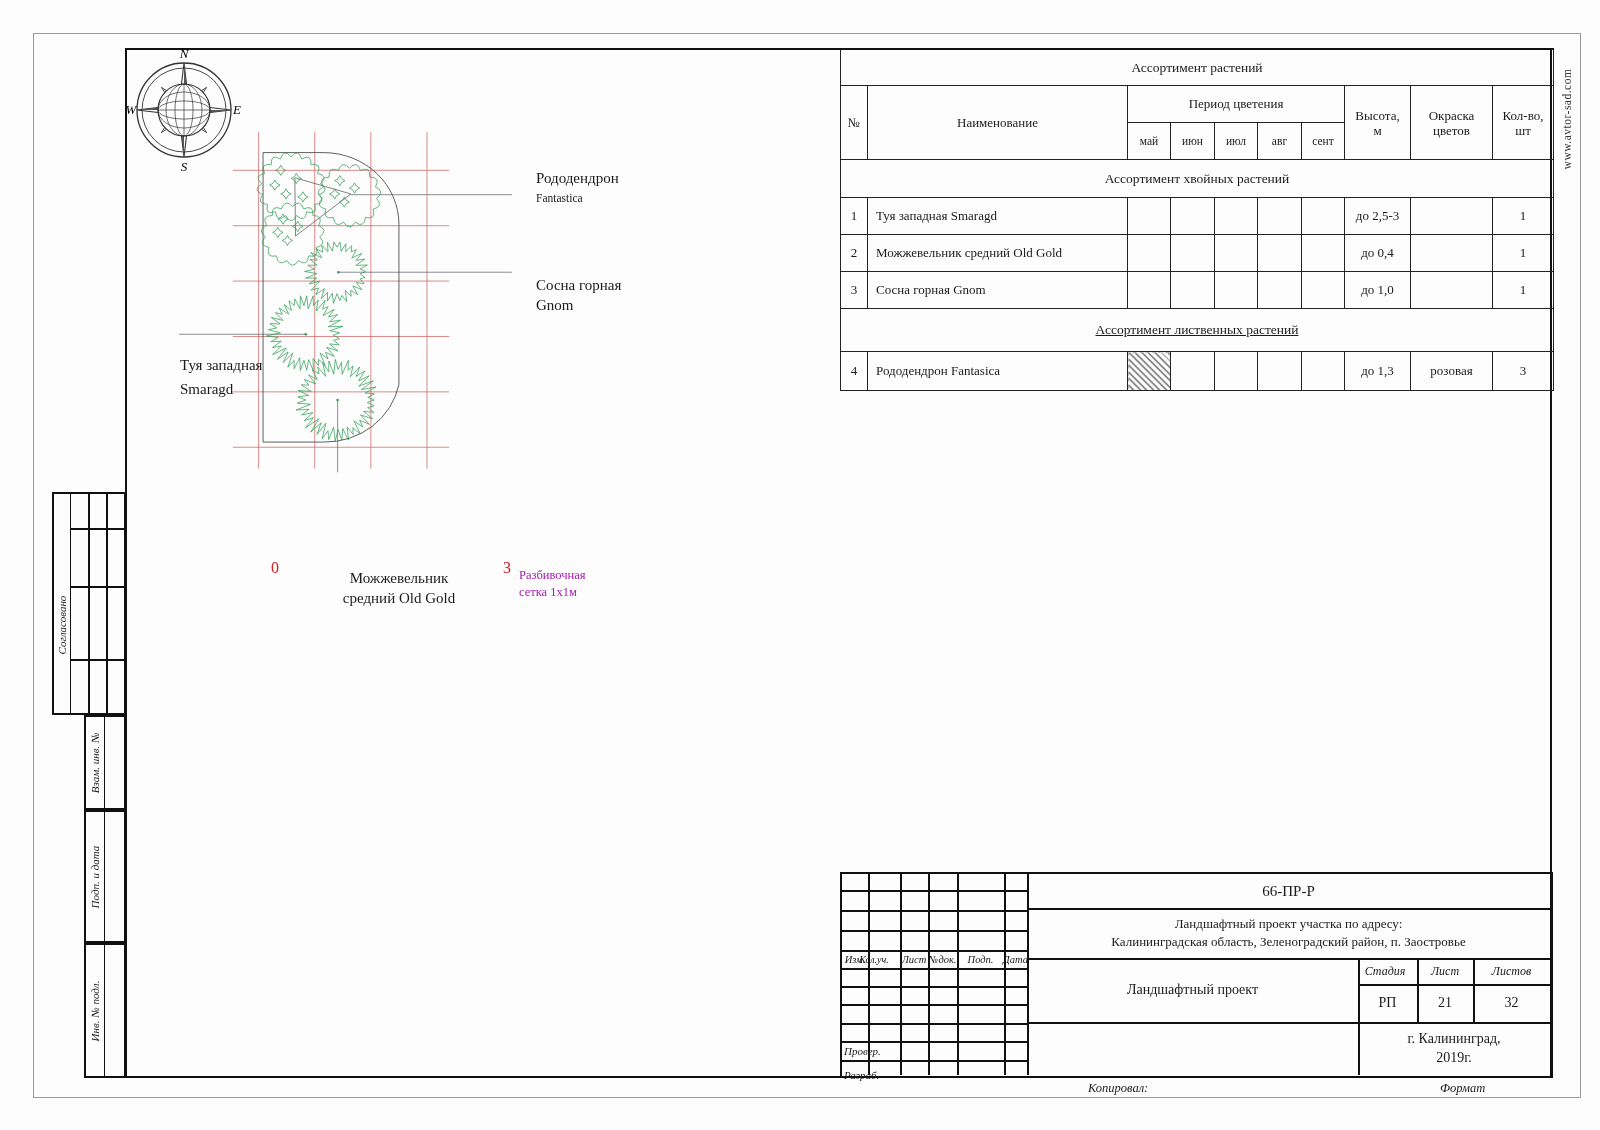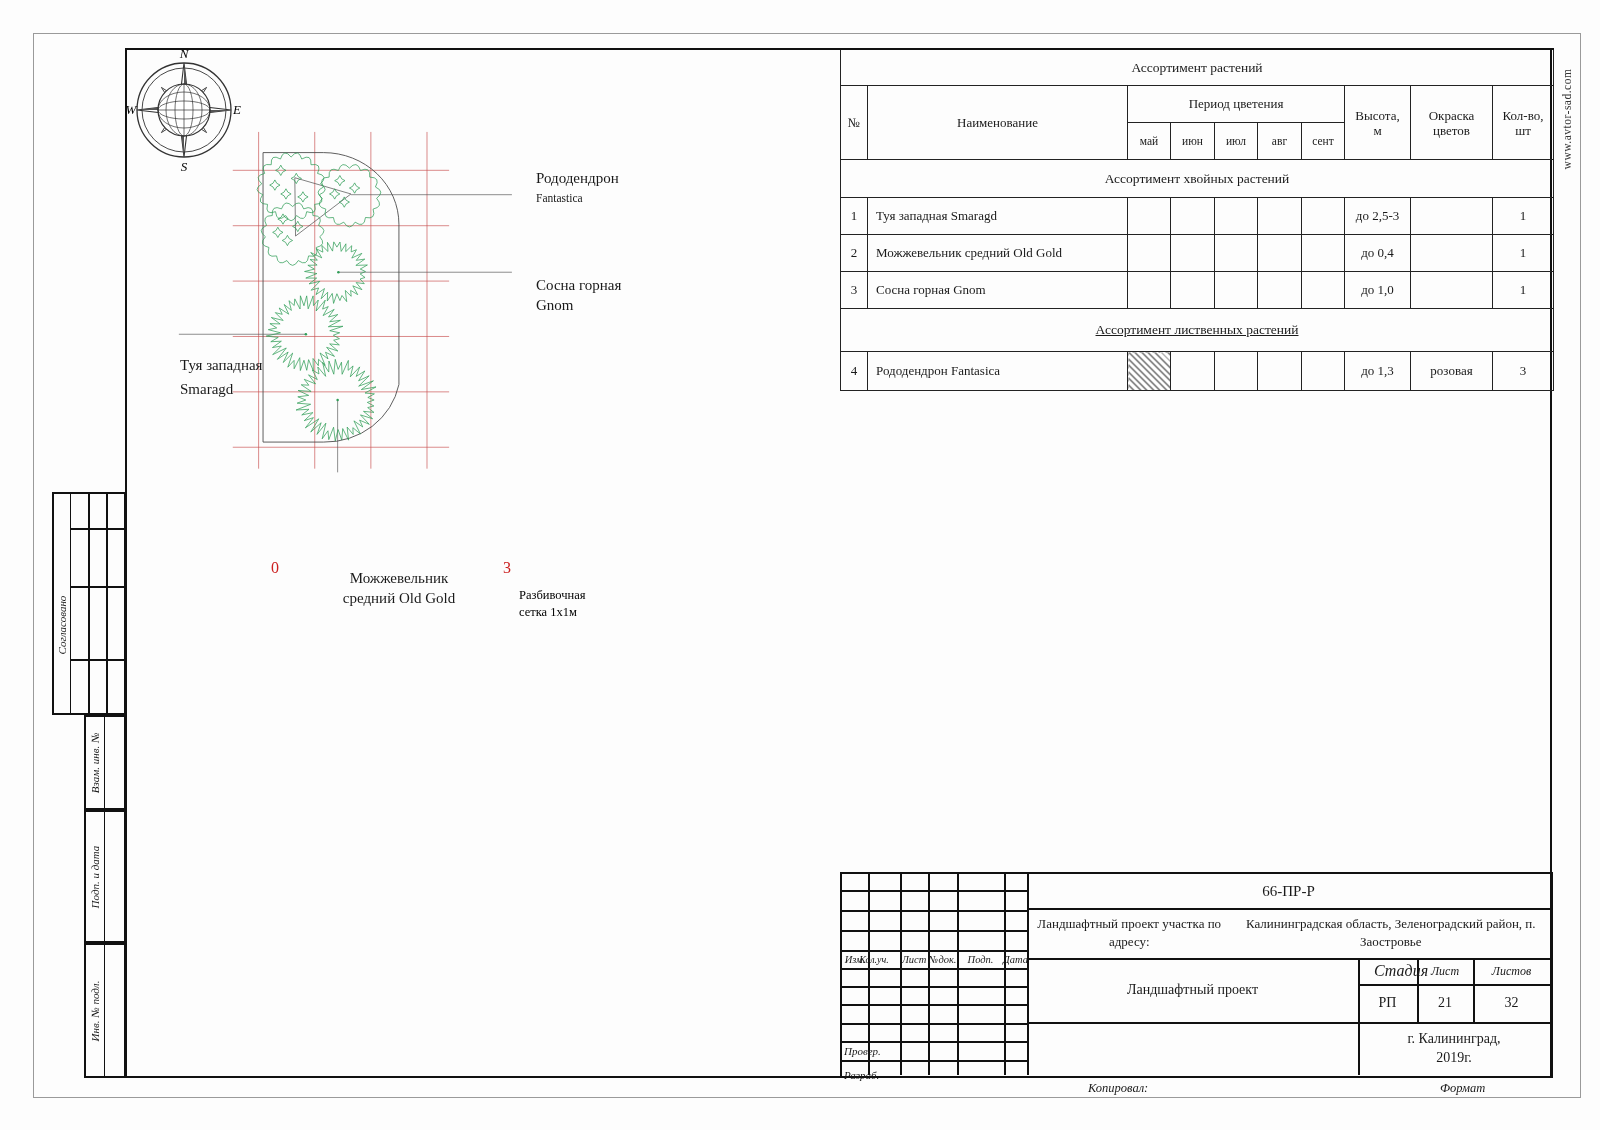--- a/index.html
+++ b/index.html
@@ -35,21 +35,21 @@
   
   .stampbox{border:2px solid #111;box-sizing:border-box;background:#fff0;}
   .vlabel{position:absolute;left:50%;top:50%;transform:translate(-50%,-50%) rotate(-90deg);
           white-space:nowrap;font-style:italic;font-size:11px;}
   .hair-v{position:absolute;width:1.5px;background:#111;top:0;bottom:0;}
   .hair-h{position:absolute;height:1.5px;background:#111;}
 
   
   .plan-label{font-size:15px;white-space:nowrap;}
   .plan-label.small{font-size:11.5px;}
-  .red{color:#000000;margin-top:20px;}
+  .red{color:#a21caf;}
   .gridnum{font-size:16px;color:#cc2020;}
   #watermark{transform:rotate(-90deg);font-size:11.5px;color:#333;letter-spacing:.5px;}
   #copied-label,#format-label{font-style:italic;font-size:12.5px;}
 </style>
 </head>
 <body>
 
 <div id="sheet">
 
   <div class="abs" id="outer-border"></div>
@@ -284,26 +284,26 @@
     <div class="tb-cell it" style="left:0;top:76px;width:26px;height:18px;font-size:10.5px;">Изм.</div>
     <div class="tb-cell it" style="left:16px;top:76px;width:32px;height:18px;font-size:10px;">Кол.уч.</div>
     <div class="tb-cell it" style="left:58px;top:76px;width:28px;height:18px;font-size:10.5px;">Лист</div>
     <div class="tb-cell it" style="left:86px;top:76px;width:29px;height:18px;font-size:10.5px;">№док.</div>
     <div class="tb-cell it" style="left:115px;top:76px;width:47px;height:18px;font-size:10.5px;">Подп.</div>
     <div class="tb-cell it" style="left:162px;top:76px;width:23px;height:18px;font-size:10.5px;">Дата</div>
     <div class="tb-cell it" style="left:2px;top:167px;width:56px;height:19px;font-size:11px;justify-content:flex-start;">Провер.</div>
     <div class="tb-cell it" style="left:2px;top:186px;width:56px;height:30px;font-size:11px;justify-content:flex-start;">Разраб.</div>
 
     <div class="tb-cell" style="left:185px;top:0;width:523px;height:34px;font-size:15px;">66-ПР-Р</div>
-    <div class="tb-cell" style="left:185px;top:34px;width:523px;height:50px;flex-direction:row;font-size:13px;line-height:18px;">
+    <div class="tb-cell" style="left:185px;top:34px;width:523px;height:50px;flex-direction:column;font-size:13px;line-height:18px;">
       <span>Ландшафтный проект участка по адресу:</span>
         <span>Калининградская область, Зеленоградский район, п. Заостровье</span>
     </div>
     <div class="tb-cell" style="left:185px;top:84px;width:331px;height:64px;font-size:14px;">Ландшафтный проект</div>
-    <div class="tb-cell it" style="left:516px;top:84px;width:54px;height:26px;font-size:16px;padding-left:16px;">Стадия</div>
+    <div class="tb-cell it" style="left:516px;top:84px;width:54px;height:26px;font-size:12px;">Стадия</div>
     <div class="tb-cell it" style="left:575px;top:84px;width:56px;height:26px;font-size:12px;">Лист</div>
     <div class="tb-cell it" style="left:631px;top:84px;width:77px;height:26px;font-size:12px;">Листов</div>
     <div class="tb-cell" style="left:516px;top:110px;width:59px;height:38px;font-size:14px;">РП</div>
     <div class="tb-cell" style="left:575px;top:110px;width:56px;height:38px;font-size:14px;">21</div>
     <div class="tb-cell" style="left:631px;top:110px;width:77px;height:38px;font-size:14px;">32</div>
     <div class="tb-cell" style="left:516px;top:148px;width:192px;height:52px;flex-direction:column;font-size:14px;line-height:19px;">
       <span>г. Калининград,</span>
         <span>2019г.</span>
     </div>
   </div>

